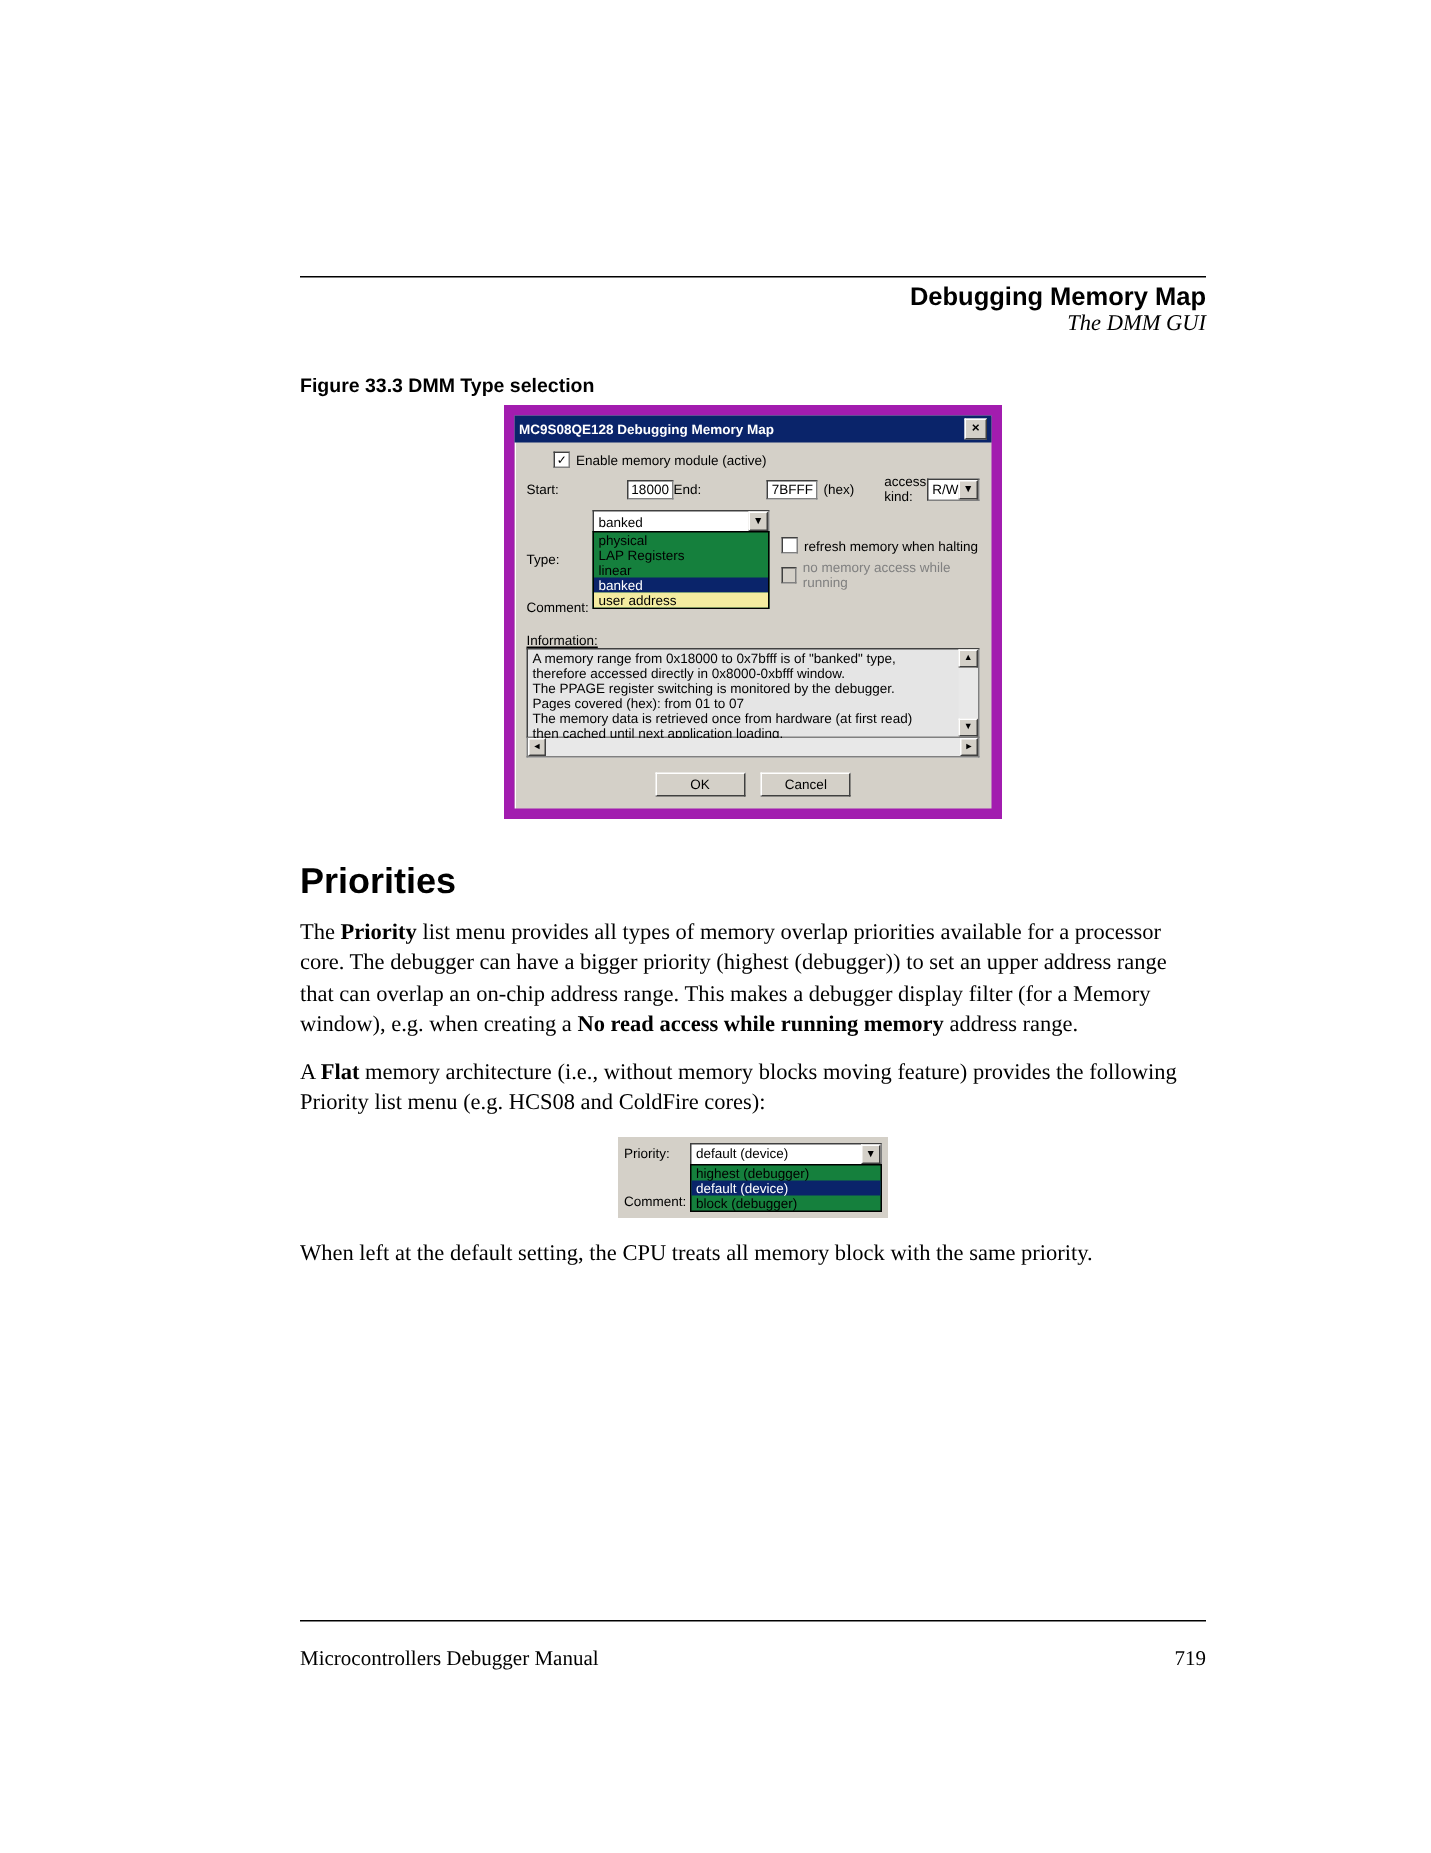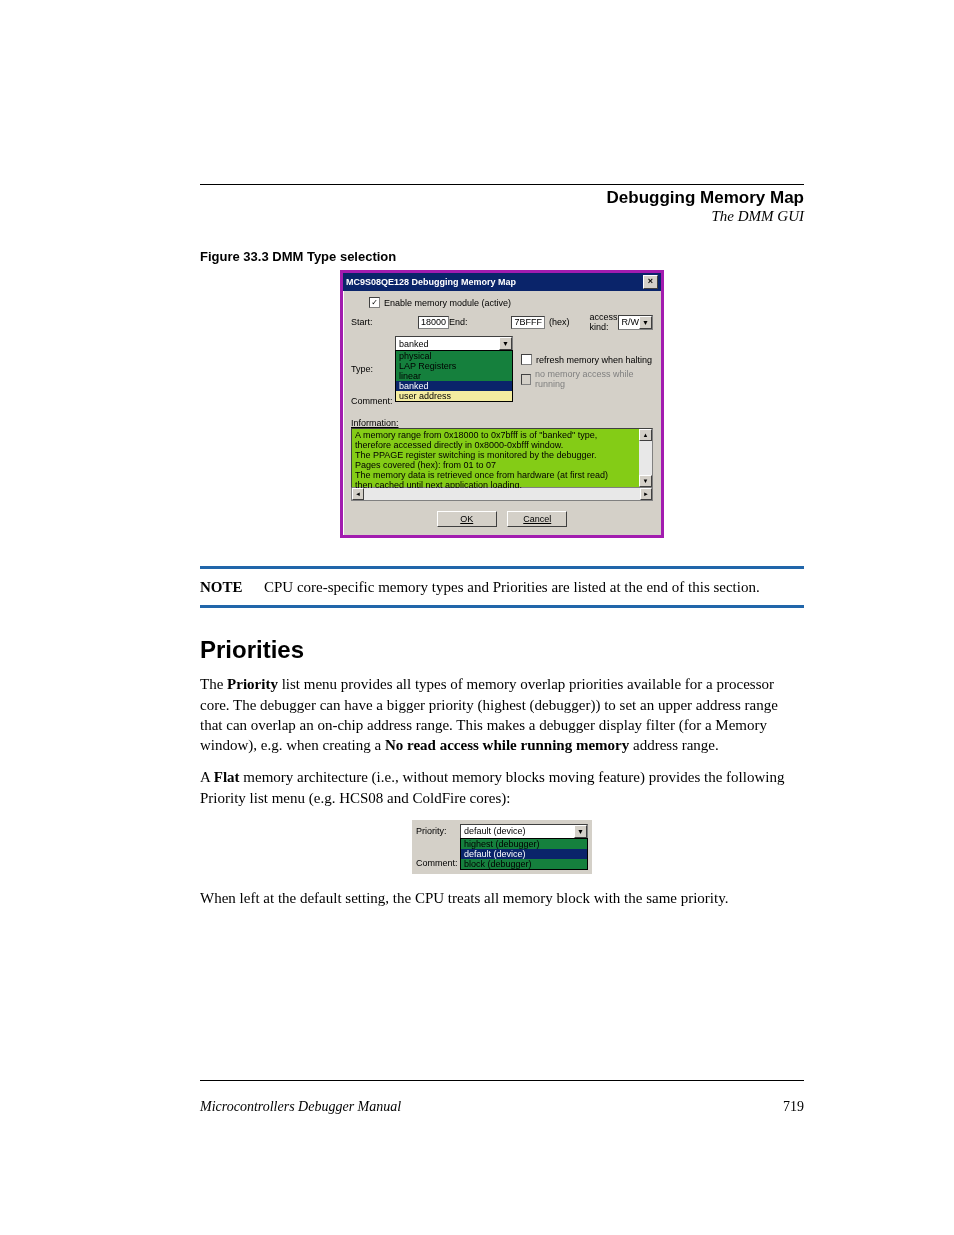--- a/index.html
+++ b/index.html
@@ -47,21 +47,21 @@
   }
   .fig-caption {
     font-family: Arial, Helvetica, sans-serif;
     font-weight: bold;
     font-size: 13px;
     margin-bottom: 6px;
   }
   .dialog1 {
     width: 318px;
     background: #d4d0c8;
-    border: 3px solid #a21caf;
+    border: 7px solid #a21caf;
     box-shadow: 1px 1px 0 #fff inset;
     font-family: Tahoma, Arial, sans-serif;
     font-size: 9px;
     color: #000;
     position: relative;
     margin: 0 auto 28px auto;
   }
   .titlebar {
     background: #0a246a;
     color: #fff;
@@ -144,21 +144,21 @@
     border: 1px solid #808080;
     border-top-color:#404040; border-left-color:#404040;
     display: inline-flex;
     align-items: center;
     justify-content: center;
     font-size: 8px;
     box-sizing: border-box;
     margin-right: 4px;
   }
   .info-box {
-    background: #84cc16;
+    background: #e5e5e5;
     border: 1px solid #808080;
     border-top-color:#404040; border-left-color:#404040;
     font-size: 9px;
     padding: 1px 3px;
     height: 60px;
     position: relative;
     box-sizing: border-box;
   }
   .scroll-v {
     position: absolute; right: 0; top: 0; bottom: 0; width: 13px;
@@ -188,21 +188,20 @@
   .winbtn {
     display: inline-block;
     background: #d4d0c8;
     border: 1px solid #fff;
     border-right-color:#404040; border-bottom-color:#404040;
     font-size: 9px;
     width: 58px;
     text-align: center;
     padding: 2px 0;
     margin: 0 4px;
-    text-decoration: underline;
   }
   .note-block {
     border-top: 3px solid #2166aa;
     border-bottom: 3px solid #2166aa;
     padding: 8px 0;
     margin-bottom: 28px;
     font-size: 15px;
     line-height: 1.35;
     display: flex;
   }
@@ -235,21 +234,21 @@
     border-top: 1px solid #000;
   }
   .footer {
     position: absolute;
     left: 200px; right: 150px;
     bottom: 120px;
     display: flex;
     justify-content: space-between;
     font-size: 14px;
   }
-  .footer .man { font-style: italic; }
+  .footer .man { }
 </style>
 </head>
 <body>
 
 <div class="page">
   <hr class="top-hr">
   <div class="header">
     <div class="title">Debugging Memory Map</div>
     <div class="subtitle">The DMM GUI</div>
   </div>
@@ -335,24 +334,20 @@
           <div class="btn rt">►</div>
         </div>
 
         <div class="btn-row">
           <span class="winbtn">OK</span>
           <span class="winbtn">Cancel</span>
         </div>
       </div>
     </div>
 
-    <div class="note-block">
-      <div class="note-label">NOTE</div>
-      <div>CPU core-specific memory types and Priorities are listed at the end of this section.</div>
-    </div>
 
     <h2>Priorities</h2>
 
     <p class="para">
       <span>The </span><b>Priority</b><span> list menu provides all types of memory overlap priorities available for a processor core. The debugger can have a bigger priority (highest (debugger)) to set an upper address range that can overlap an on-chip address range. This makes a debugger display filter (for a Memory window), e.g. when creating a </span><b>No read access while running memory</b><span> address range.</span>
     </p>
     <p class="para">
       <span>A </span><b>Flat</b><span> memory architecture (i.e., without memory blocks moving feature) provides the following Priority list menu (e.g. HCS08 and ColdFire cores):</span>
     </p>
 

